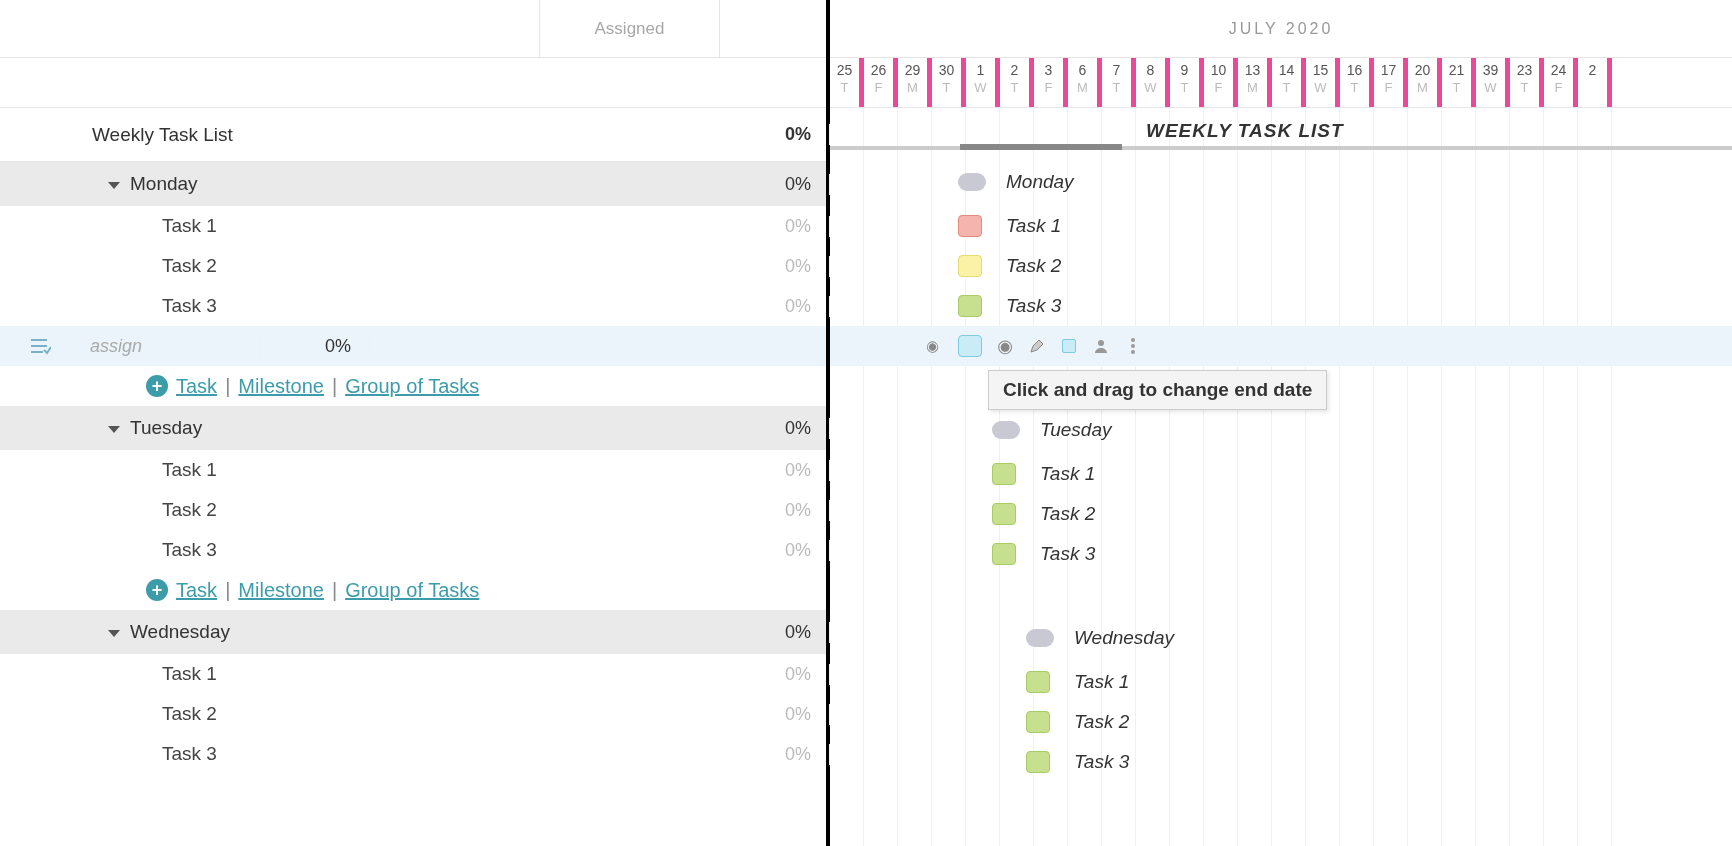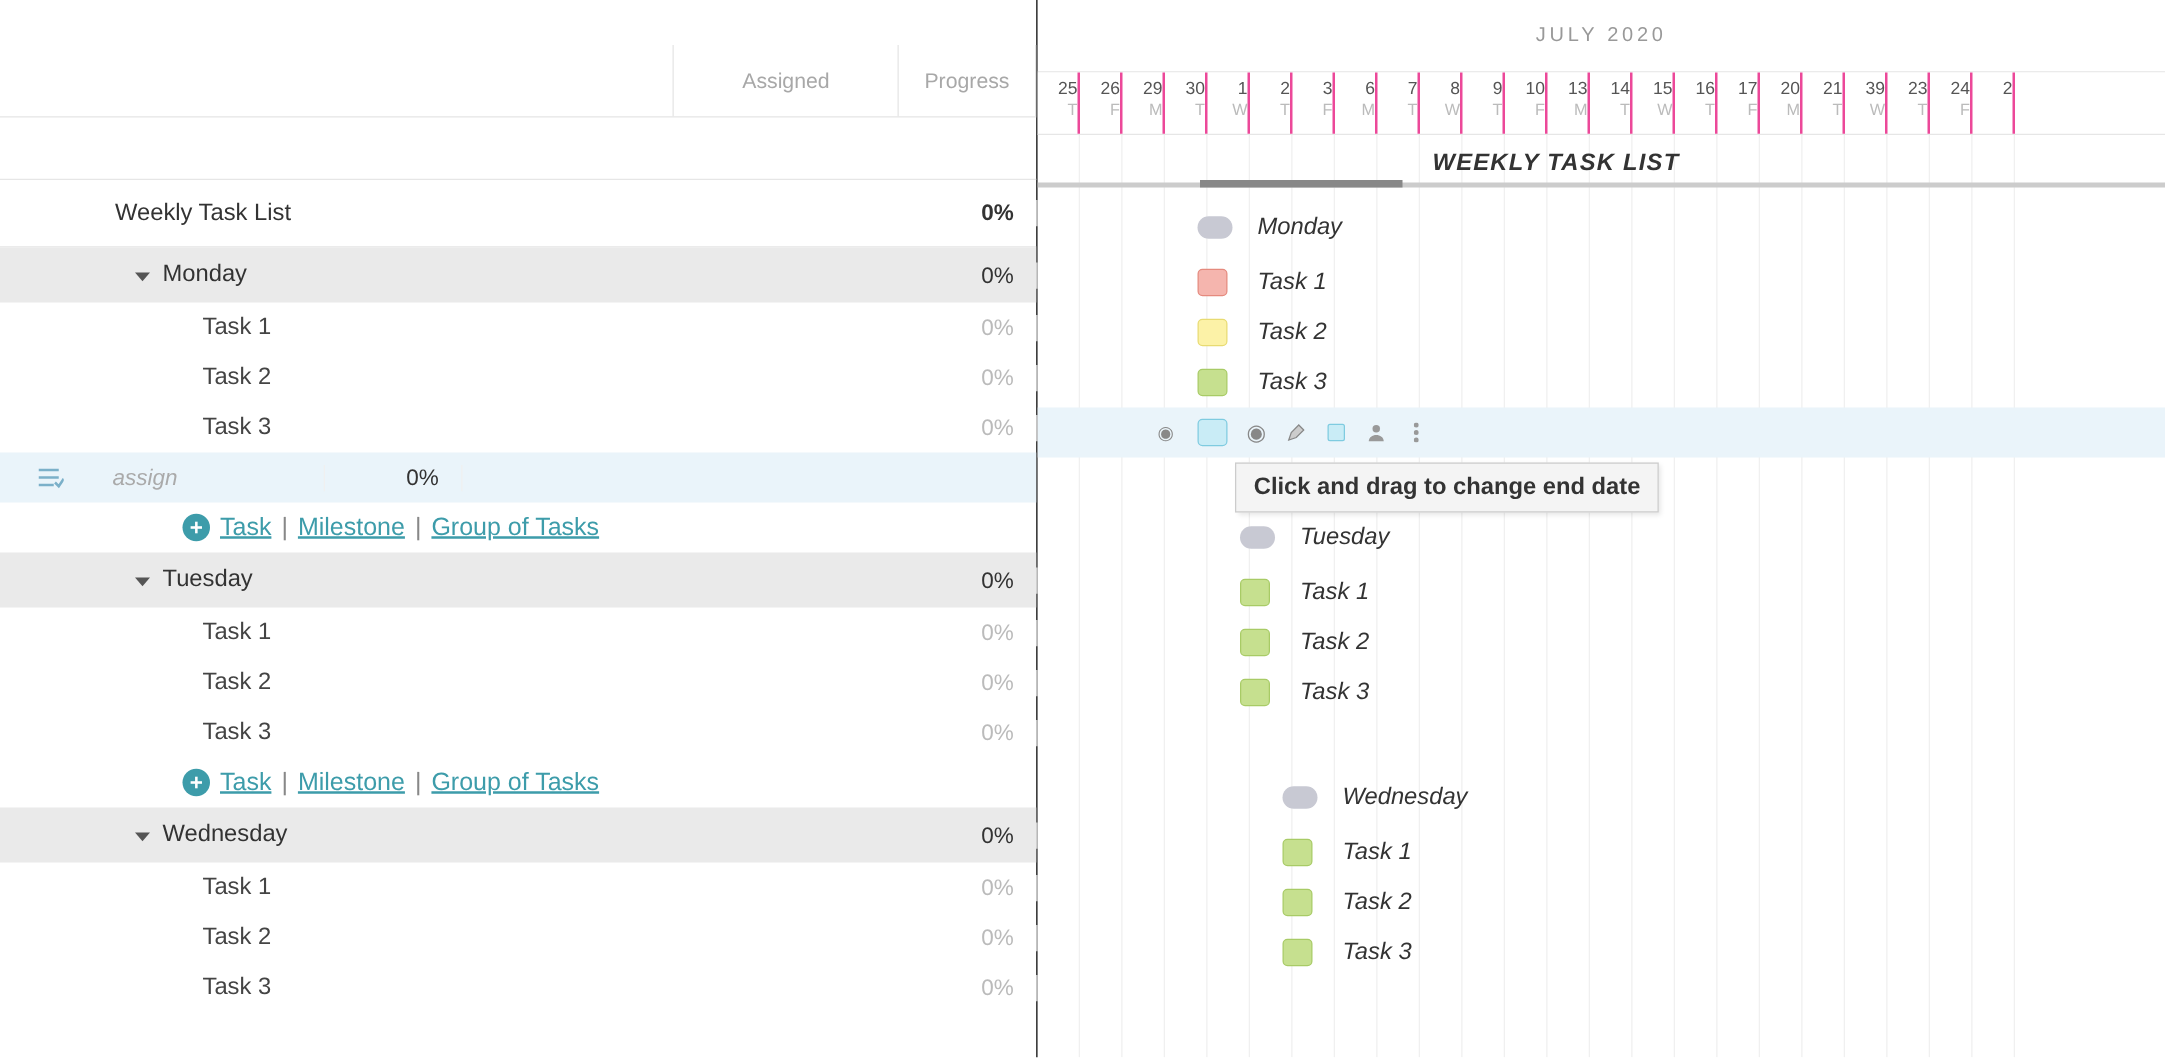--- a/index.html
+++ b/index.html
@@ -15,24 +15,23 @@
   }
   .app {
     display: flex;
     width: 100%;
     height: 100%;
   }
   
   .left {
     width: 830px;
     flex: 0 0 830px;
-    border-right: 1px solid #000000;
+    border-right: 4px solid #000000;
     display: flex;
     flex-direction: column;
-    justify-content: center;
   }
   .left-header {
     display: flex;
     height: 58px;
     border-bottom: 1px solid #e5e5e5;
     color: #a8a8a8;
     font-size: 17px;
   }
   .lh-name { width: 540px; border-right: 1px solid #e5e5e5; }
   .lh-assigned {
@@ -143,24 +142,24 @@
     position:absolute;
     top:58px; left:0; right:0;
     height: 50px;
     display:flex;
     border-bottom:1px solid #e6e6e6;
     background:#fff;
   }
   .day {
     width: 34px;
     flex:0 0 34px;
-    text-align:right;
+    text-align:center;
     font-size:14px;
     color:#555;
-    border-right:2px solid #ec4899;
+    border-right:5px solid #ec4899;
     padding-top:4px;
   }
   .day .wd { color:#bbb; font-size:13px; display:block; margin-top:2px;}
   .timeline-grid {
     position:absolute;
     top:108px; bottom:0; left:0; right:0;
   }
   .gridcol {
     position:absolute; top:0; bottom:0;
     border-right:1px solid #f0f0f0;
@@ -240,21 +239,20 @@
 </style>
 </head>
 <body>
 
 <div class="app">
 
   <div class="left">
     <div class="left-header">
       <div class="lh-name"></div>
       <div class="lh-assigned">Assigned</div>
-      <div class="lh-progress">Progress</div>
     </div>
 
     <div style="height:50px; border-bottom:1px solid #e6e6e6;"></div>
 
     <div class="row row-title">
       <div class="row-left-gutter"></div>
       <div class="row-name">Weekly Task List</div>
       <div class="row-assigned"></div>
       <div class="row-progress">0%</div>
     </div>

